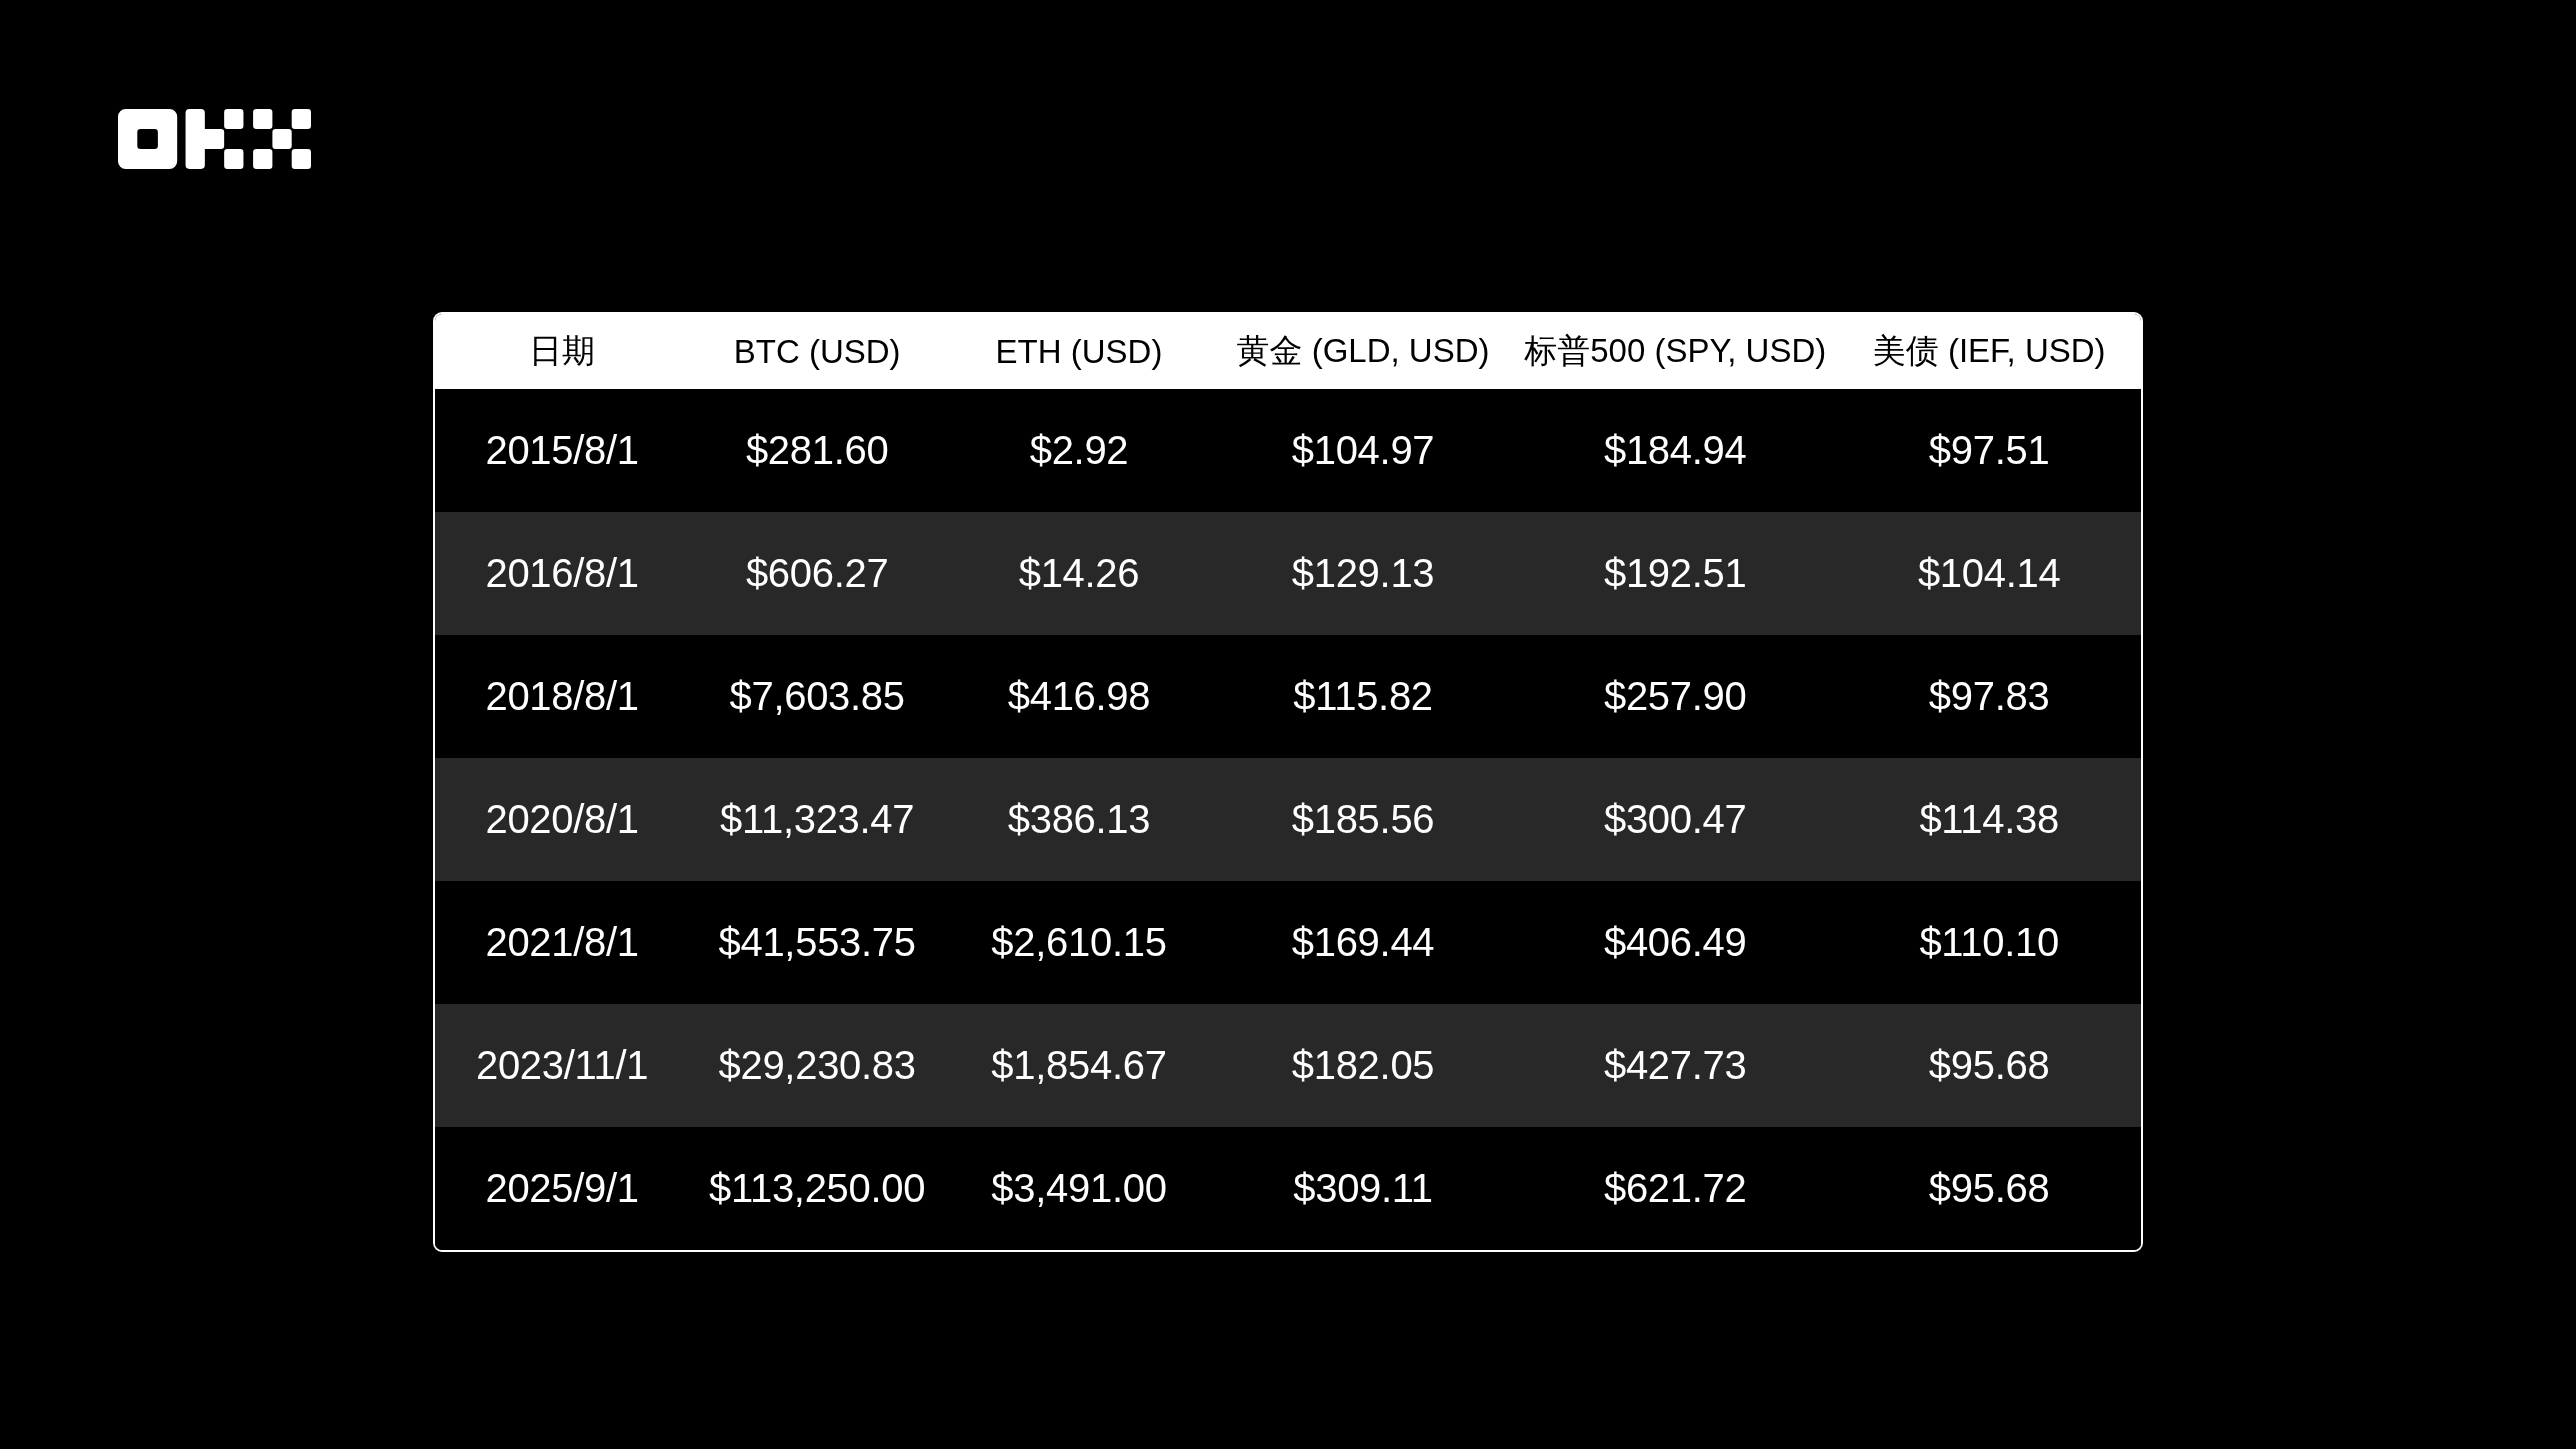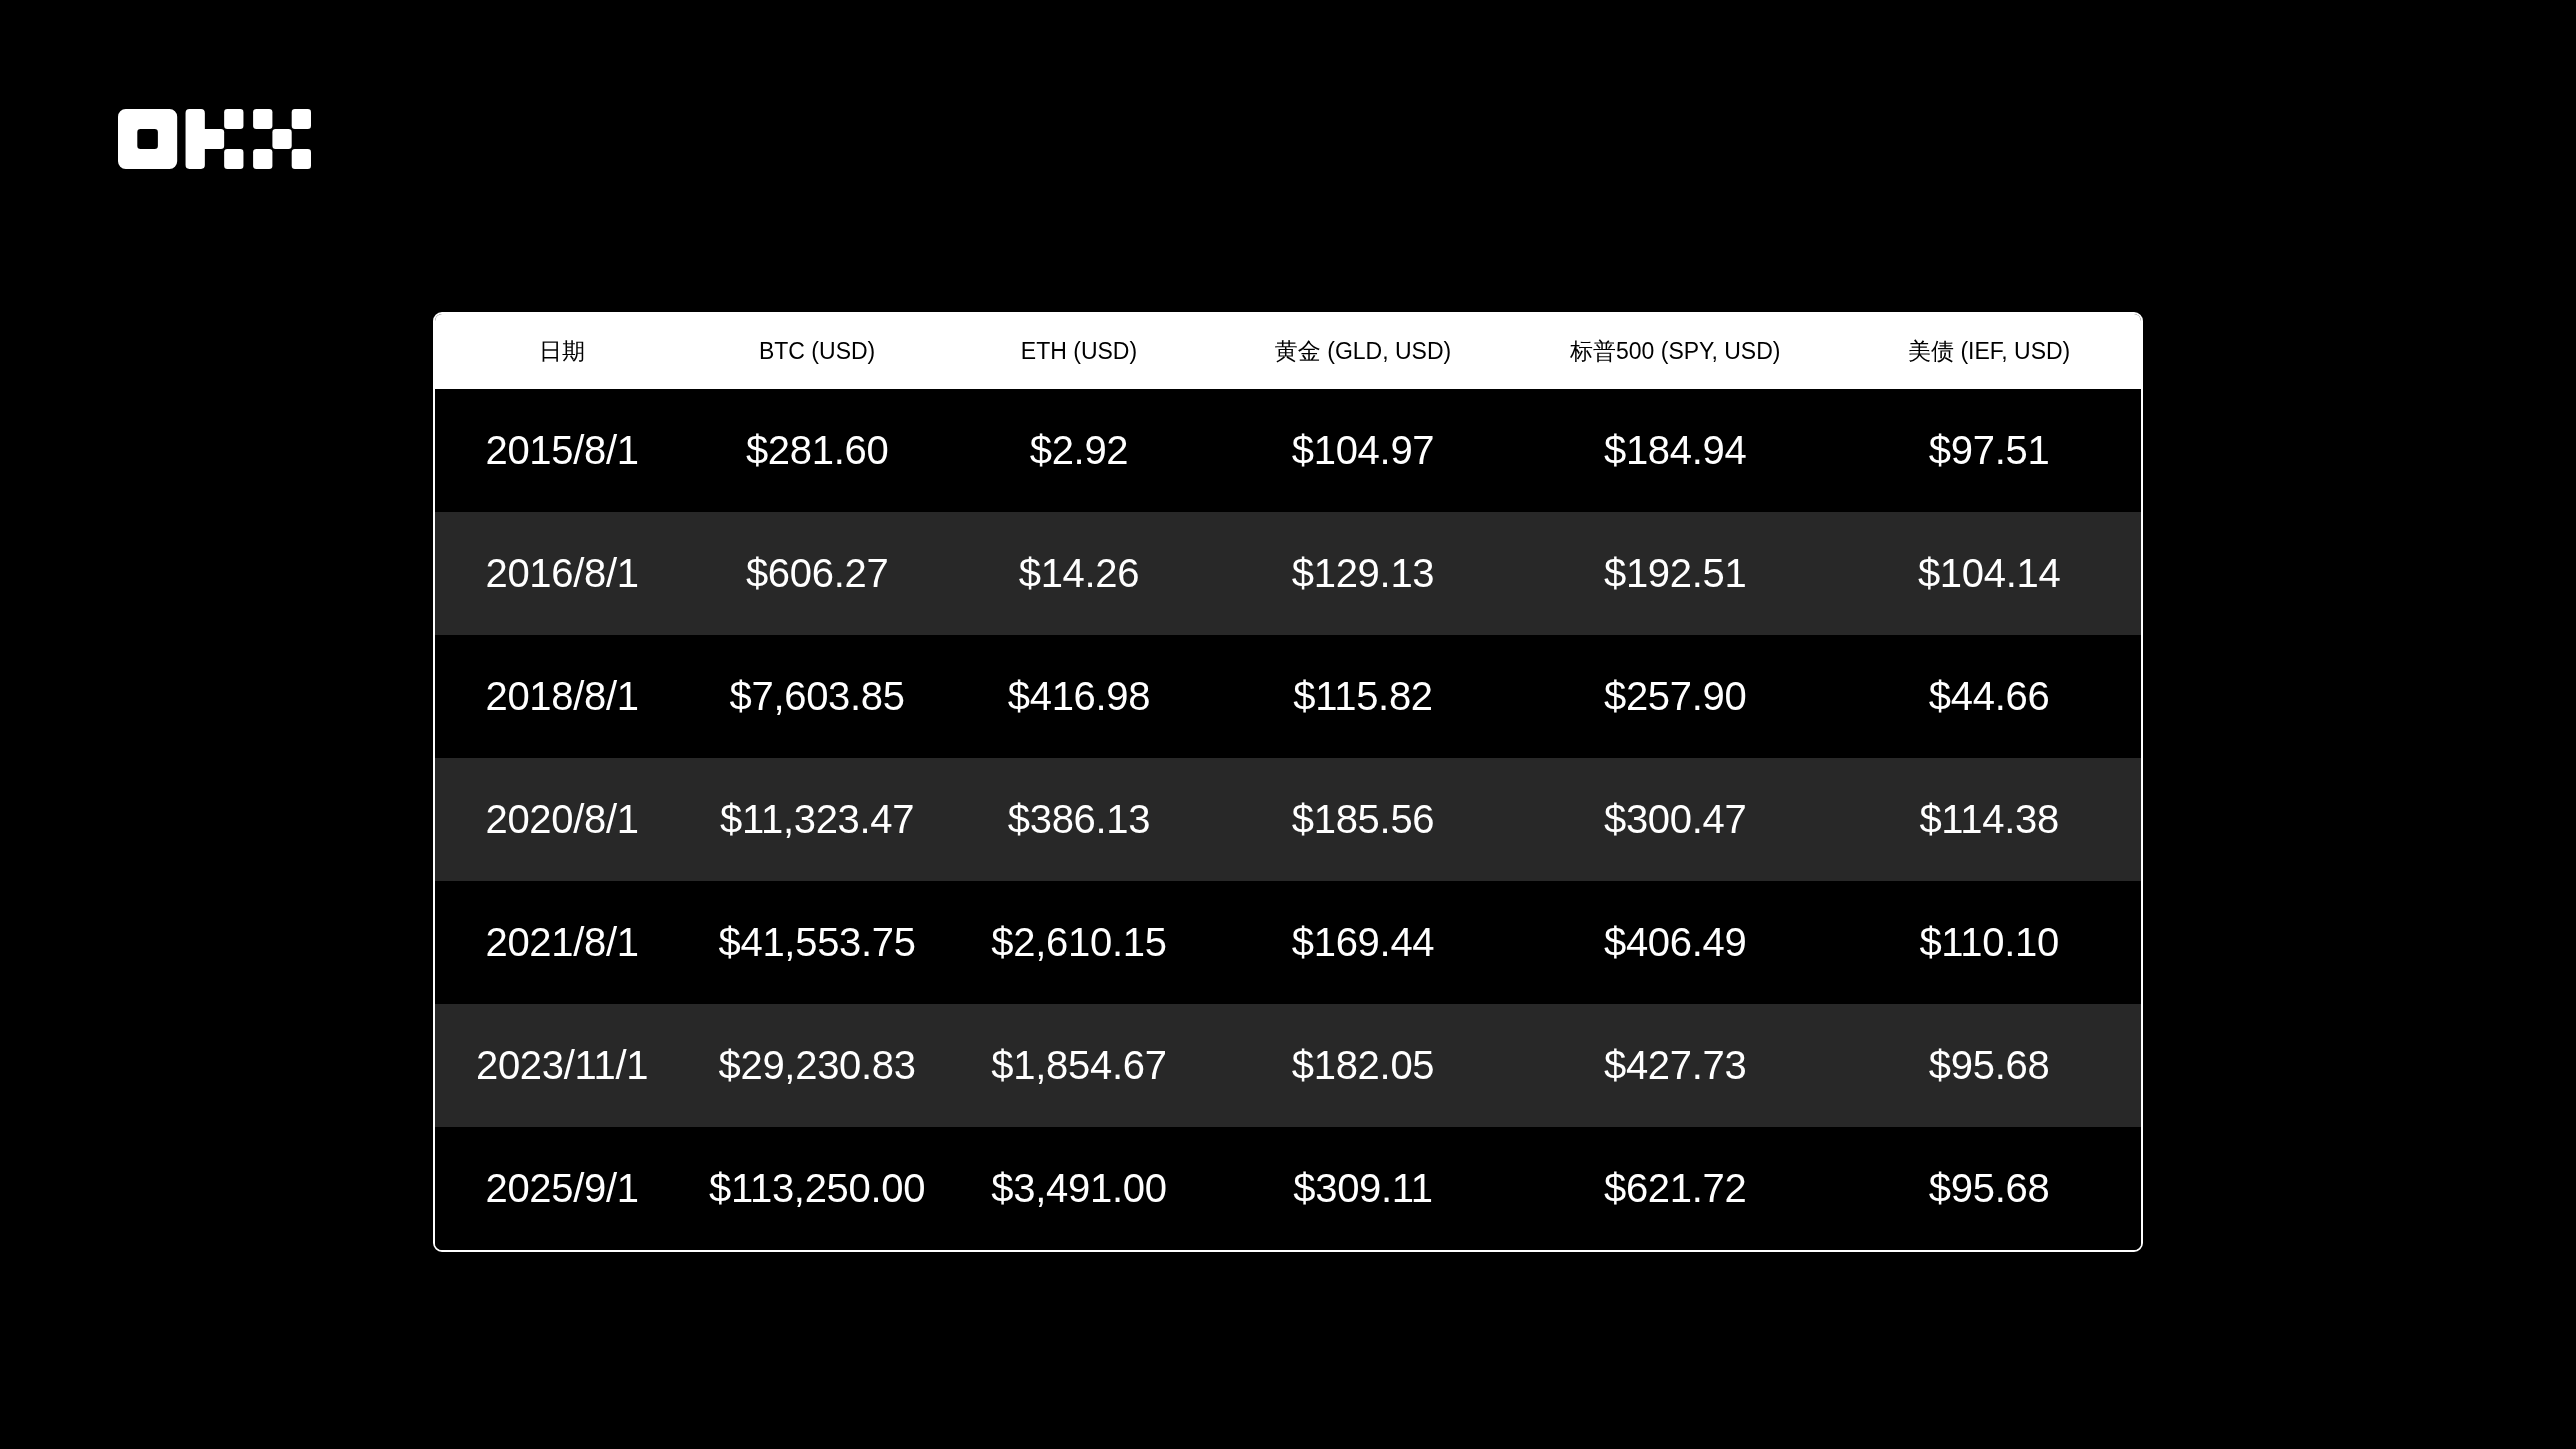--- a/index.html
+++ b/index.html
@@ -44,21 +44,21 @@
   col.c-btc  { width: 15.0%; }
   col.c-eth  { width: 15.7%; }
   col.c-gold { width: 17.6%; }
   col.c-spy  { width: 19.0%; }
   col.c-ief  { width: 17.8%; }
 
   thead th {
     background: #ffffff;
     color: #000000;
     height: 75px;
-    font-size: 23px;
+    font-size: 33px;
     font-weight: 400;
     text-align: center;
     vertical-align: middle;
     padding: 0;
     white-space: nowrap;
   }
 
   tbody td {
     color: #ffffff;
     font-size: 40px;
@@ -131,21 +131,21 @@
           <td>$129.13</td>
           <td>$192.51</td>
           <td>$104.14</td>
         </tr>
         <tr>
           <td>2018/8/1</td>
           <td>$7,603.85</td>
           <td>$416.98</td>
           <td>$115.82</td>
           <td>$257.90</td>
-          <td>$44.66</td>
+          <td>$97.83</td>
         </tr>
         <tr>
           <td>2020/8/1</td>
           <td>$11,323.47</td>
           <td>$386.13</td>
           <td>$185.56</td>
           <td>$300.47</td>
           <td>$114.38</td>
         </tr>
         <tr>

